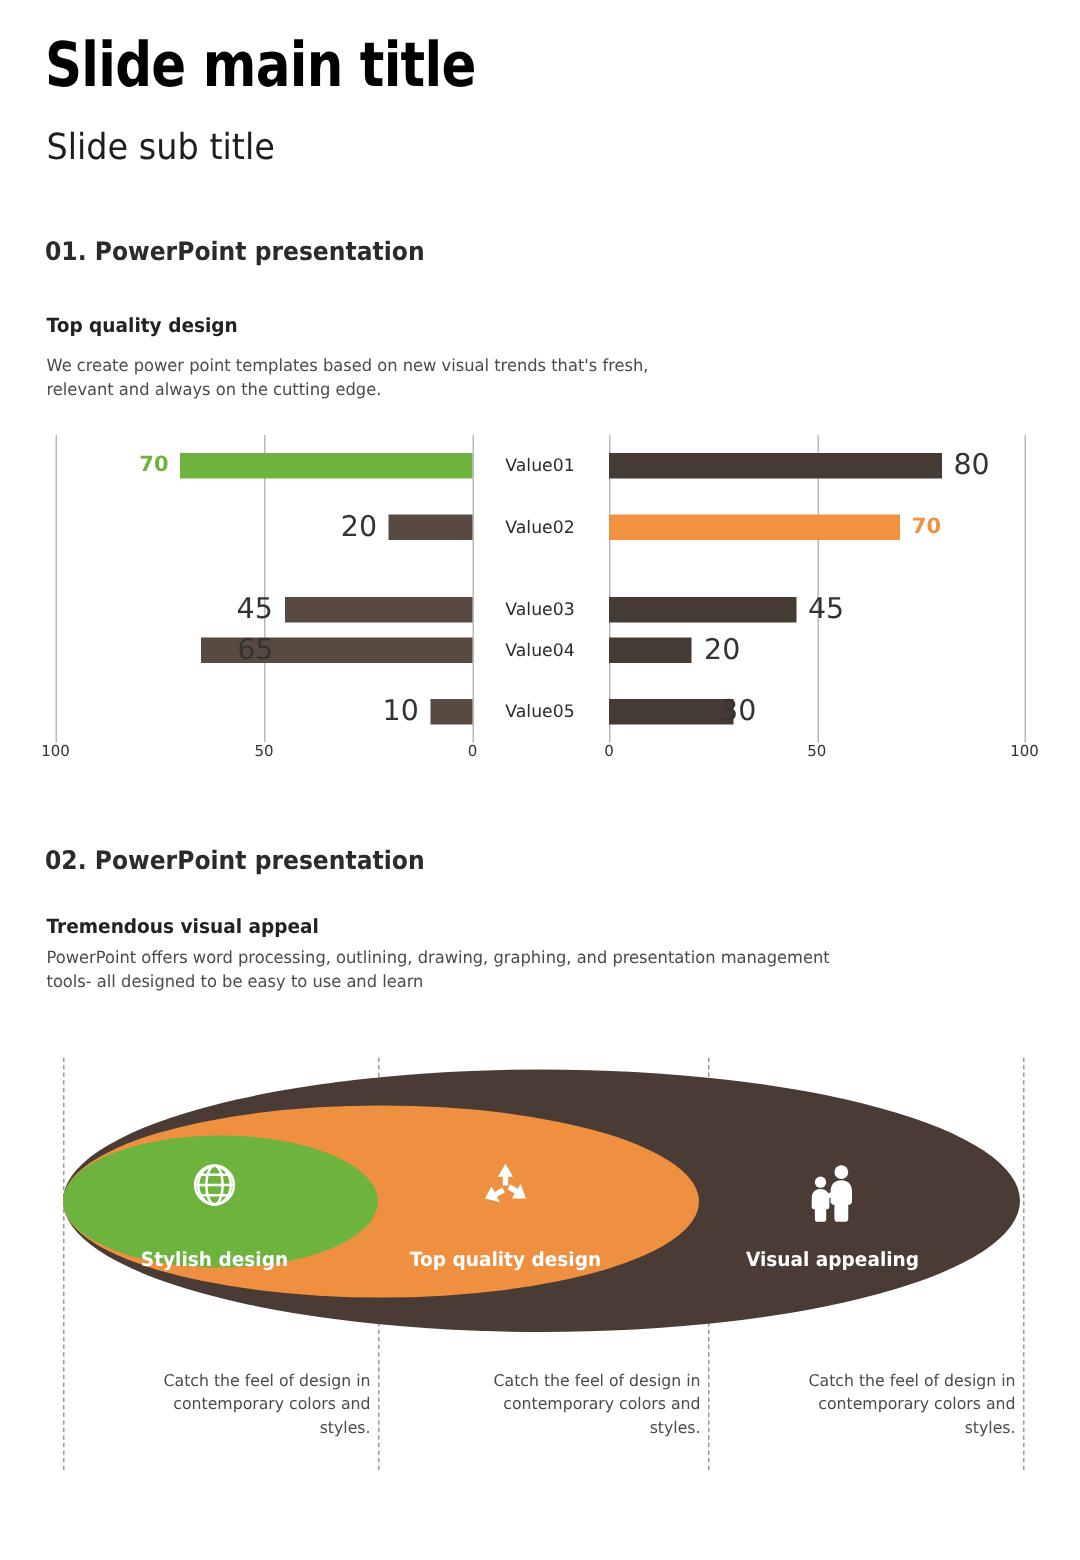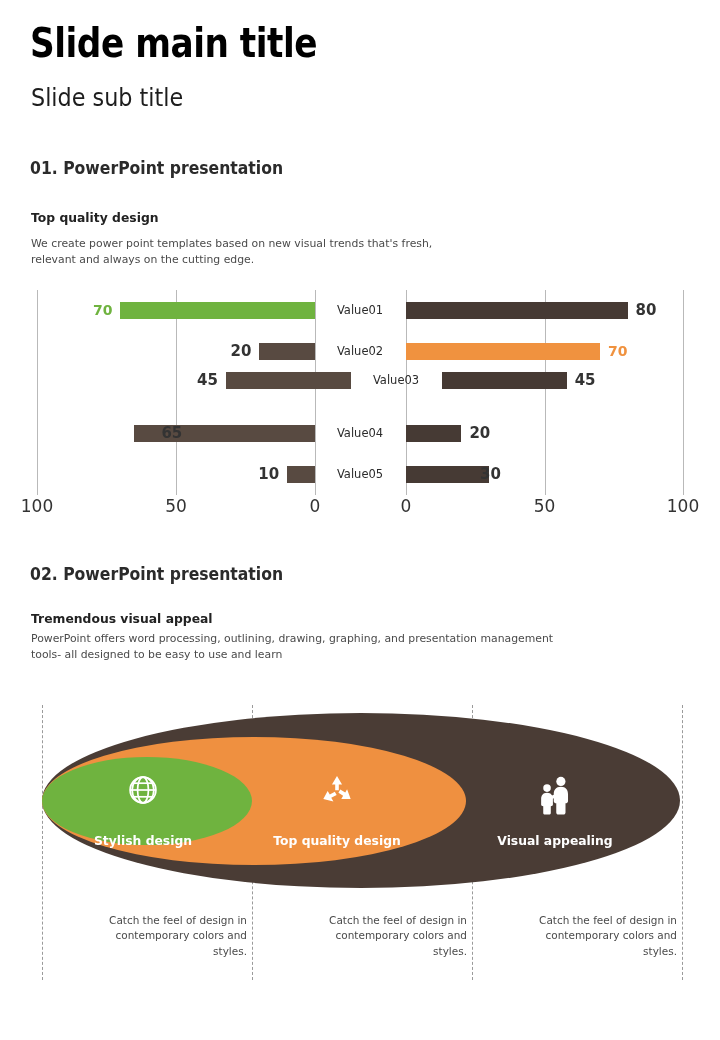--- a/index.html
+++ b/index.html
@@ -52,30 +52,30 @@
   #blk2-body { top: 631px; width: 580px; }
 
   
   .chart { position: absolute; left: 0; top: 290px; width: 720px; height: 230px; }
   .grid-line {
     position: absolute; top: 0; width: 1px; height: 205px;
     background: #b9b9b9;
   }
   .axis-label {
     position: absolute; top: 206px;
-    font-size: 17px; color: #333333; font-weight: 400;
+    font-size: 10px; color: #333333; font-weight: 400;
     transform: translateX(-50%);
   }
   .row { position: absolute; height: 41px; width: 664px; }
   .bar {
     position: absolute; top: 12px; height: 17px;
   }
   .bar-val {
     position: absolute; top: 11px;
-    font-size: 15px; color: #333333; font-weight: 700; line-height: 18px;
+    font-size: 19px; color: #333333; font-weight: 400; line-height: 18px;
   }
   .bar-val.hl { font-weight: 700; font-size: 14px; }
   .cat-label {
     position: absolute; top: 13px; width: 92px; left: 314px;
     text-align: center;
     font-size: 11.5px; font-weight: 400; color: #2b2b2b; line-height: 15px;
   }
 
   
   .venn { position: absolute; left: 0; top: 695px; width: 640px; height: 290px; }
@@ -134,21 +134,21 @@
         <div class="bar" style="left: 406px; width: 221.6px; background: rgb(70, 58, 52);"></div>
         <div class="bar-val" style="left: 635.6px; text-align: left;">80</div>
       </div>
       <div class="row" style="top: 41px;">
         <div class="bar" style="left: 259.4px; width: 55.6px; background: rgb(88, 74, 65);"></div>
         <div class="bar-val" style="left: 0px; width: 251.4px; text-align: right;">20</div>
         <div class="cat-label">Value02</div>
         <div class="bar" style="left: 406px; width: 193.9px; background: rgb(240, 146, 63);"></div>
         <div class="bar-val hl" style="left: 607.9px; text-align: left; color: rgb(240, 146, 63);">70</div>
       </div>
-      <div class="row" style="top: 70px; margin-left: 36px;">
+      <div class="row" style="top: 96px;">
         <div class="bar" style="left: 189.9px; width: 125.1px; background: rgb(88, 74, 65);"></div>
         <div class="bar-val" style="left: 0px; width: 181.9px; text-align: right;">45</div>
         <div class="cat-label">Value03</div>
         <div class="bar" style="left: 406px; width: 124.65px; background: rgb(70, 58, 52);"></div>
         <div class="bar-val" style="left: 538.65px; text-align: left;">45</div>
       </div>
       <div class="row" style="top: 123px;">
         <div class="bar" style="left: 134.3px; width: 180.7px; background: rgb(88, 74, 65);"></div>
         <div class="bar-val" style="left: 12px; width: 126.3px; text-align: right; margin-left: 44px;">65</div>
         <div class="cat-label">Value04</div>

